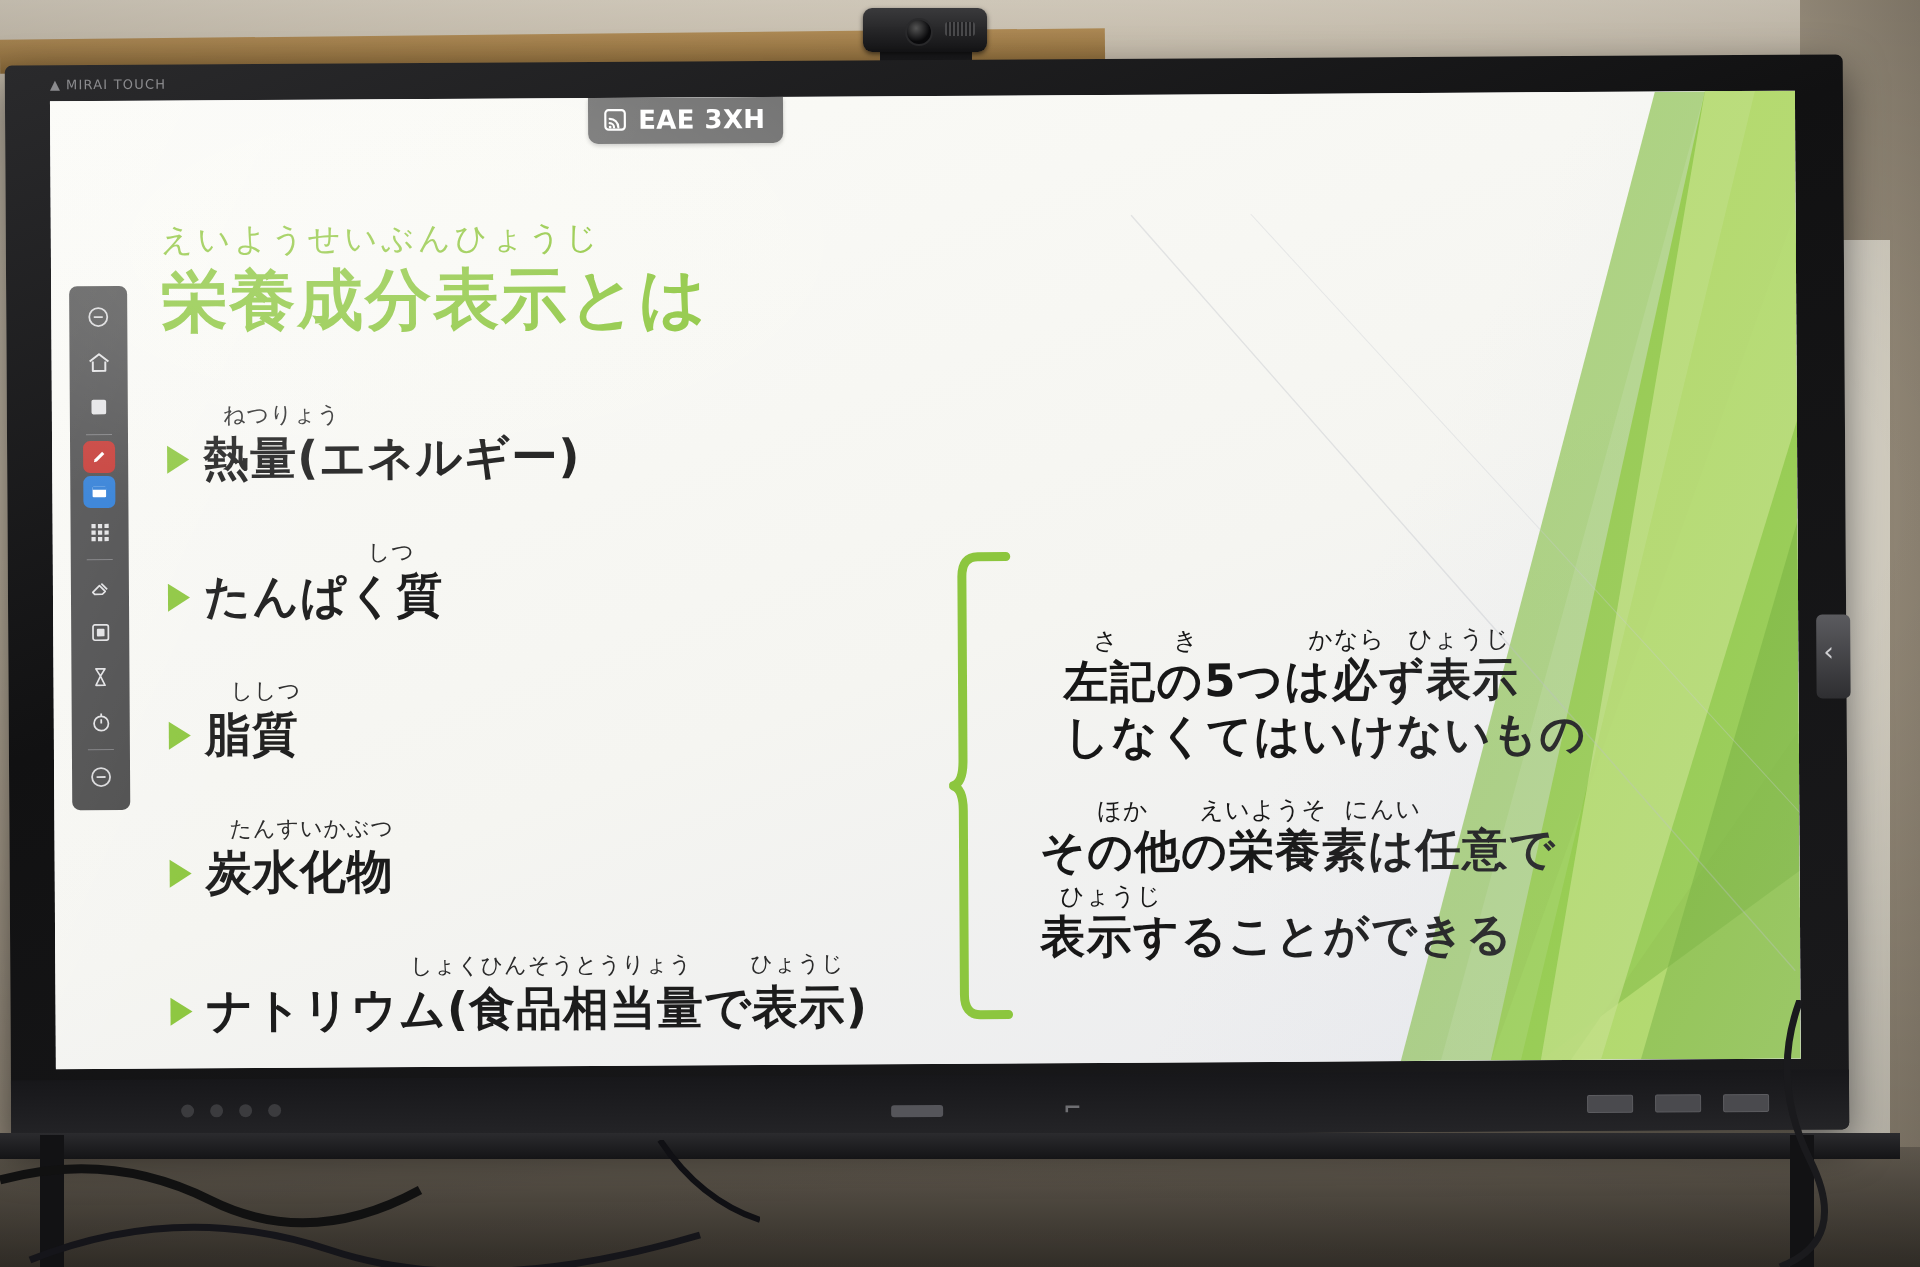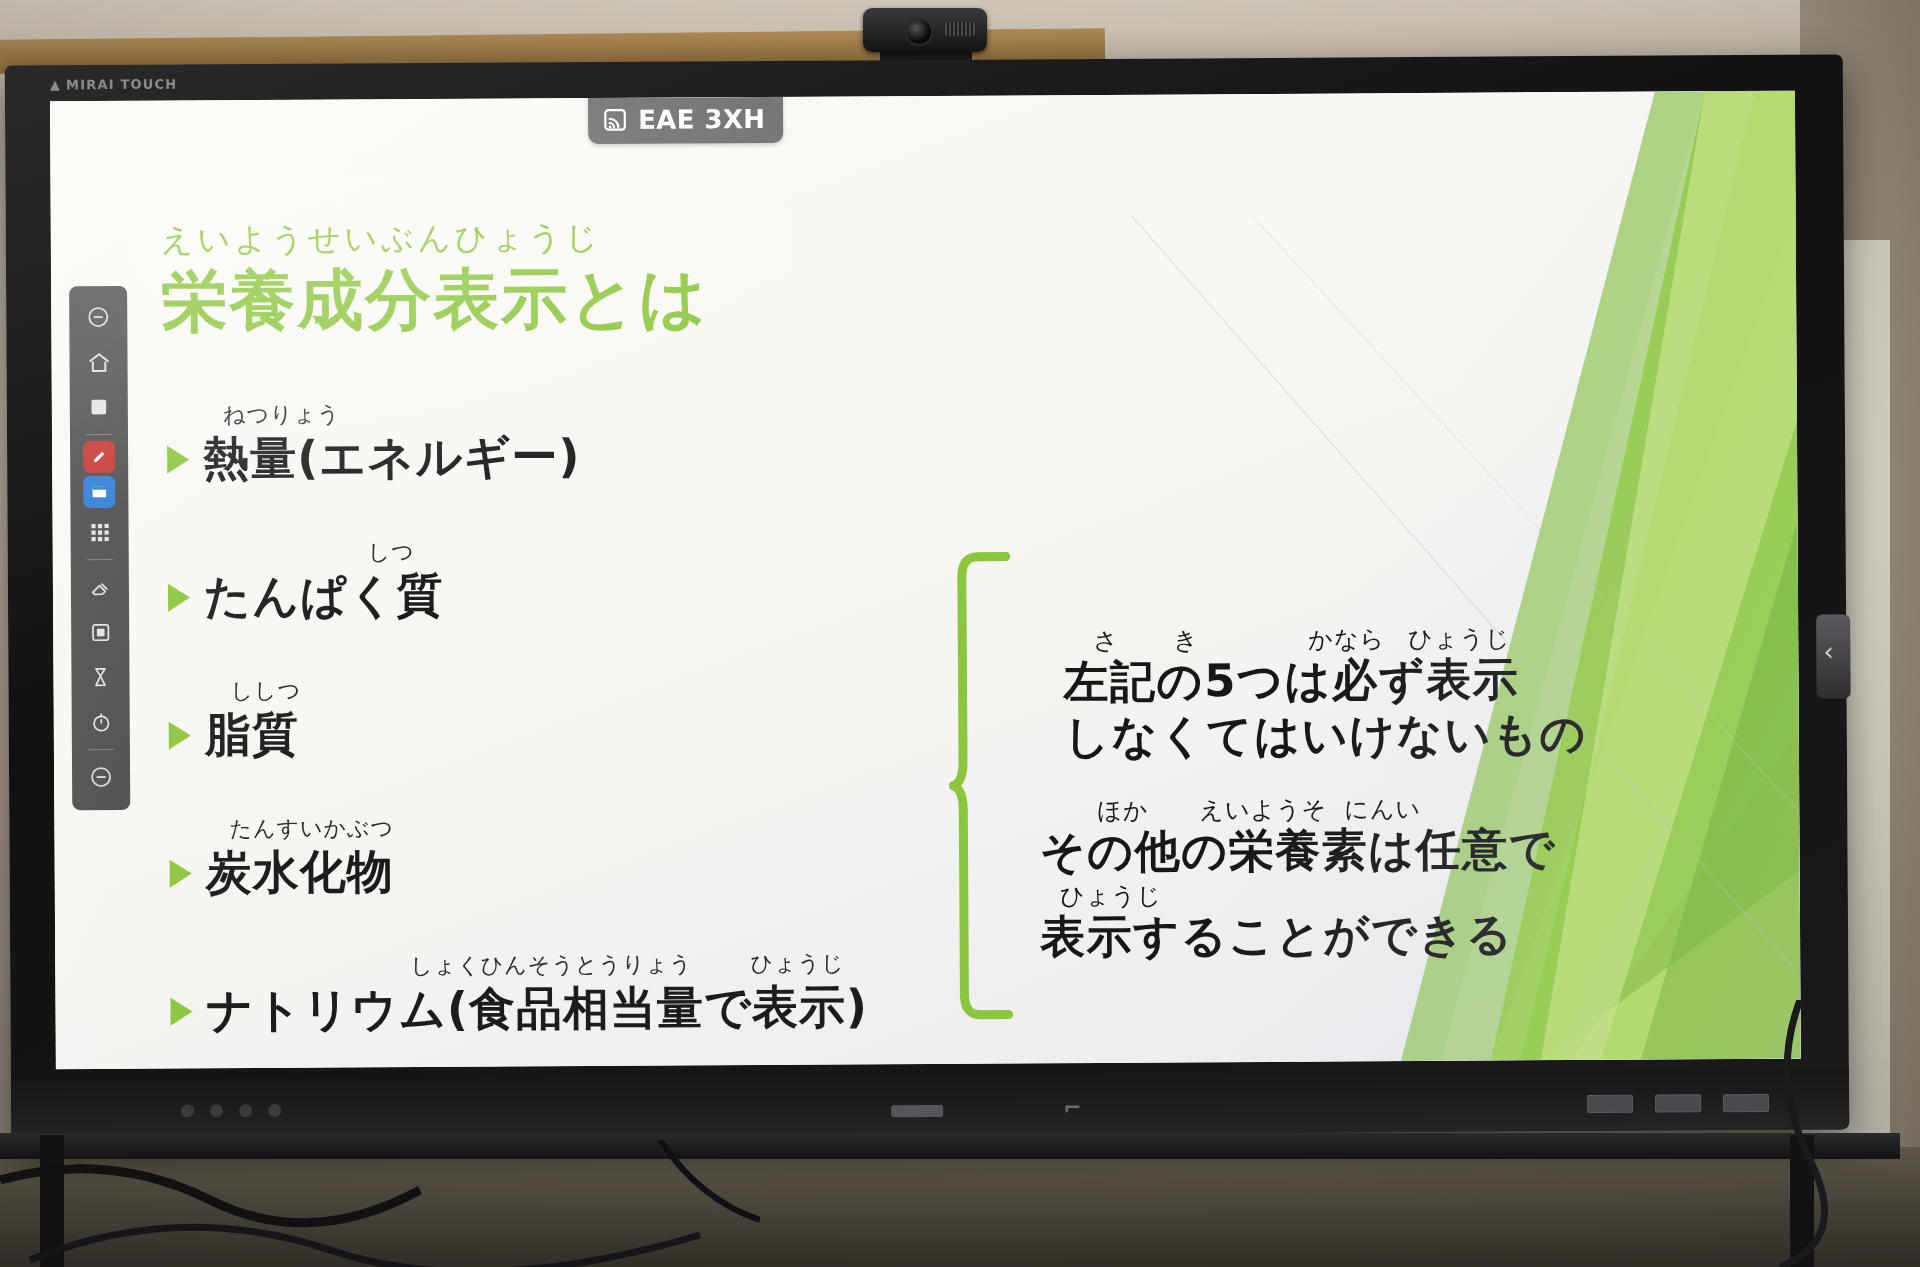--- a/index.html
+++ b/index.html
@@ -31,21 +31,21 @@
         background:repeating-linear-gradient(90deg,#4a4a4c 0 2px,#202022 2px 4px);}
   .webcam-clip{position:absolute;left:880px;top:50px;width:92px;height:38px;
         background:linear-gradient(180deg,#1d1d1f,#101012);border-radius:0 0 6px 6px;}
 
   
   .tv{position:absolute;left:8px;top:60px;width:1838px;height:1075px;
         background:linear-gradient(160deg,#2a2a2c,#111112 40%,#1a1a1c);
         border-radius:7px;box-shadow:0 16px 40px rgba(0,0,0,.55);
         transform:rotate(-.35deg);}
   .tv-brand{position:absolute;left:45px;top:12px;color:#8b8b8e;font-size:13px;letter-spacing:1.2px;
-        font-weight:700;}
+        font-weight:400;}
   .tv-brand .logo{display:inline-block;margin-right:5px;}
   .tv-bottom-bar{position:absolute;left:0;bottom:0;width:100%;height:60px;
         background:linear-gradient(180deg,#17171a,#242427);border-radius:0 0 7px 7px;}
   .tv-btn-row{position:absolute;left:170px;bottom:22px;display:flex;gap:16px;}
   .tv-btn{width:13px;height:13px;border-radius:50%;background:#3b3b3e;}
   .tv-touchpad{position:absolute;left:880px;bottom:18px;width:52px;height:12px;border-radius:3px;
         background:#55555a;}
   .tv-logo-bottom{position:absolute;left:1052px;bottom:14px;color:#6e6e72;font-size:22px;font-weight:700;}
   .tv-ports{position:absolute;right:80px;bottom:18px;display:flex;gap:22px;}
   .tv-port{width:44px;height:16px;background:#4a4a4e;border-radius:2px;

